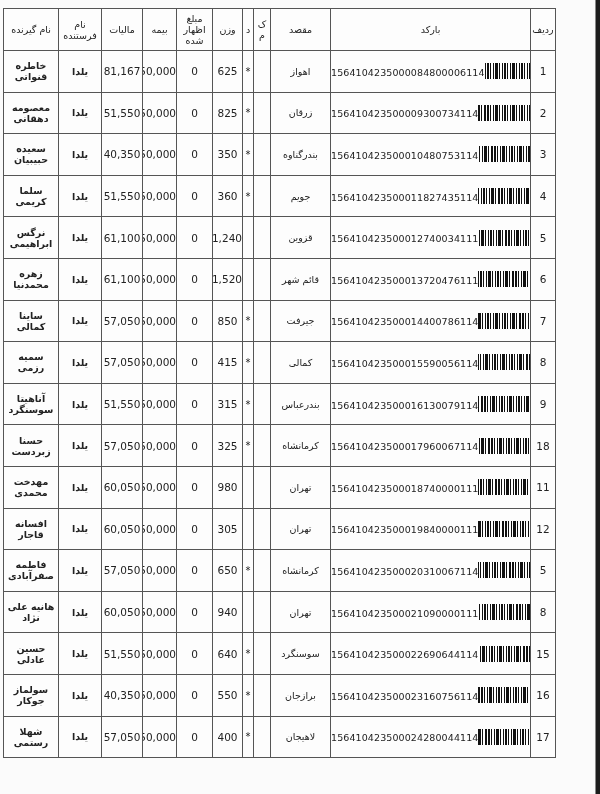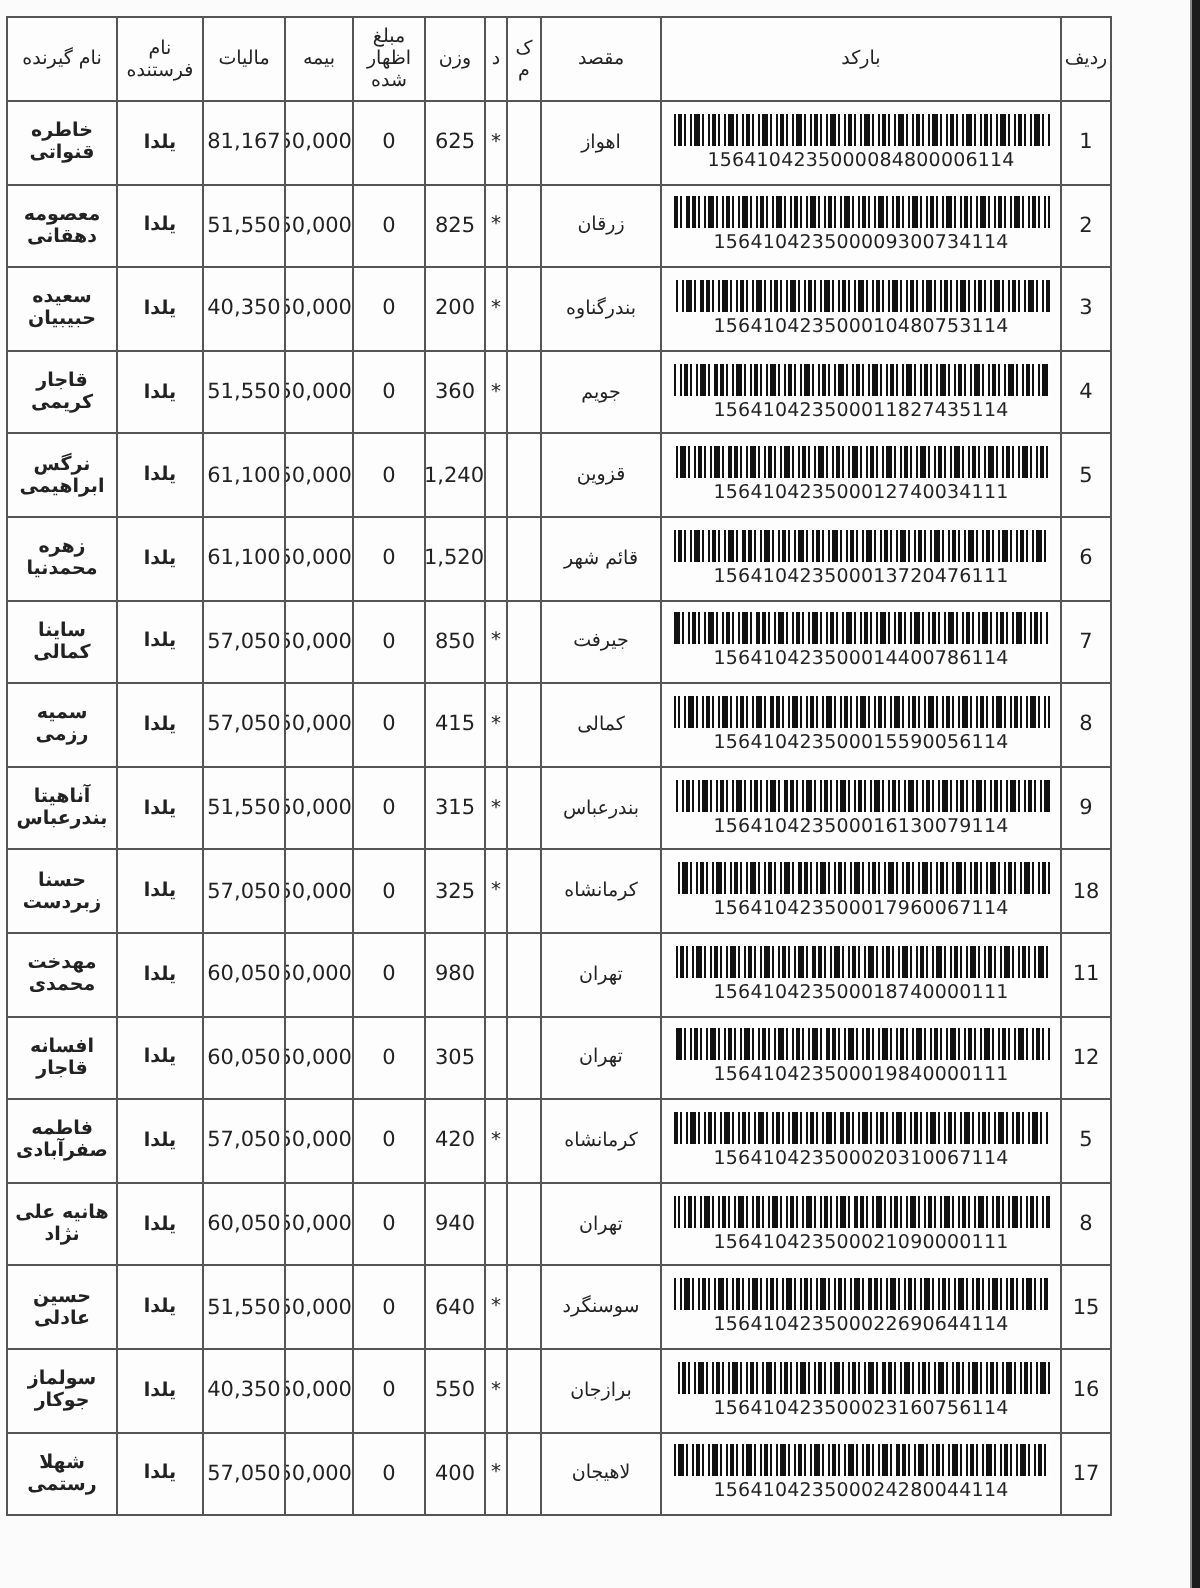--- a/index.html
+++ b/index.html
@@ -34,21 +34,21 @@
     }
     table.manifest th {
       height: 41px; font-weight: normal; font-size: 9.5px; line-height: 11px;
       background: #fdfdfd;
     }
     table.manifest td { height: 40.6px; background: #fdfdfd; }
     td.num { font-size: 10.5px; }
     td.name { font-size: 9.5px; line-height: 11px; font-weight: bold; }
     td.dest { font-size: 9.5px; }
     td.star { font-size: 10px; }
-    .barcode-wrap { display: flex; flex-direction: column; align-items: center; }
+    .barcode-wrap { display: flex; flex-direction: row; align-items: center; }
     .bars {
       width: 188px; height: 16px;
       background-image: repeating-linear-gradient(90deg,
         #111 0px, #111 1px, #fff 1px, #fff 2px, #111 2px, #111 4px, #fff 4px, #fff 5px,
         #111 5px, #111 6px, #fff 6px, #fff 8px, #111 8px, #111 9px, #fff 9px, #fff 10px,
         #111 10px, #111 13px, #fff 13px, #fff 14px, #111 14px, #111 15px, #fff 15px, #fff 17px);
     }
     .code { font-size: 9.5px; margin-top: 2px; letter-spacing: 0.1px; color: #222; }
   </style>
 </head>
@@ -125,21 +125,21 @@
           <td class="num">3</td>
           <td class="bc">
             <div class="barcode-wrap">
               <div class="bars" style="background-position: 14px 0px;"></div>
               <div class="code">156410423500010480753114</div>
             </div>
           </td>
           <td class="dest">بندرگناوه</td>
           <td class="star"></td>
           <td class="star">*</td>
-          <td class="num">200</td>
+          <td class="num">350</td>
           <td class="num">0</td>
           <td class="num">50,000</td>
           <td class="num">40,350</td>
           <td class="name">یلدا</td>
           <td class="name">سعیده حبیبیان</td>
         </tr>
         <tr>
           <td class="num">4</td>
           <td class="bc">
             <div class="barcode-wrap">
@@ -148,21 +148,21 @@
             </div>
           </td>
           <td class="dest">جویم</td>
           <td class="star"></td>
           <td class="star">*</td>
           <td class="num">360</td>
           <td class="num">0</td>
           <td class="num">50,000</td>
           <td class="num">51,550</td>
           <td class="name">یلدا</td>
-          <td class="name">قاجار کریمی</td>
+          <td class="name">سلما کریمی</td>
         </tr>
         <tr>
           <td class="num">5</td>
           <td class="bc">
             <div class="barcode-wrap">
               <div class="bars" style="background-position: 28px 0px;"></div>
               <div class="code">156410423500012740034111</div>
             </div>
           </td>
           <td class="dest">قزوین</td>
@@ -238,21 +238,21 @@
             </div>
           </td>
           <td class="dest">بندرعباس</td>
           <td class="star"></td>
           <td class="star">*</td>
           <td class="num">315</td>
           <td class="num">0</td>
           <td class="num">50,000</td>
           <td class="num">51,550</td>
           <td class="name">یلدا</td>
-          <td class="name">آناهیتا بندرعباس</td>
+          <td class="name">آناهیتا سوسنگرد</td>
         </tr>
         <tr>
           <td class="num">18</td>
           <td class="bc">
             <div class="barcode-wrap">
               <div class="bars" style="background-position: 63px 0px;"></div>
               <div class="code">156410423500017960067114</div>
             </div>
           </td>
           <td class="dest">کرمانشاه</td>
@@ -305,21 +305,21 @@
           <td class="num">5</td>
           <td class="bc">
             <div class="barcode-wrap">
               <div class="bars" style="background-position: 84px 0px;"></div>
               <div class="code">156410423500020310067114</div>
             </div>
           </td>
           <td class="dest">کرمانشاه</td>
           <td class="star"></td>
           <td class="star">*</td>
-          <td class="num">420</td>
+          <td class="num">650</td>
           <td class="num">0</td>
           <td class="num">50,000</td>
           <td class="num">57,050</td>
           <td class="name">یلدا</td>
           <td class="name">فاطمه صفرآبادی</td>
         </tr>
         <tr>
           <td class="num">8</td>
           <td class="bc">
             <div class="barcode-wrap">

